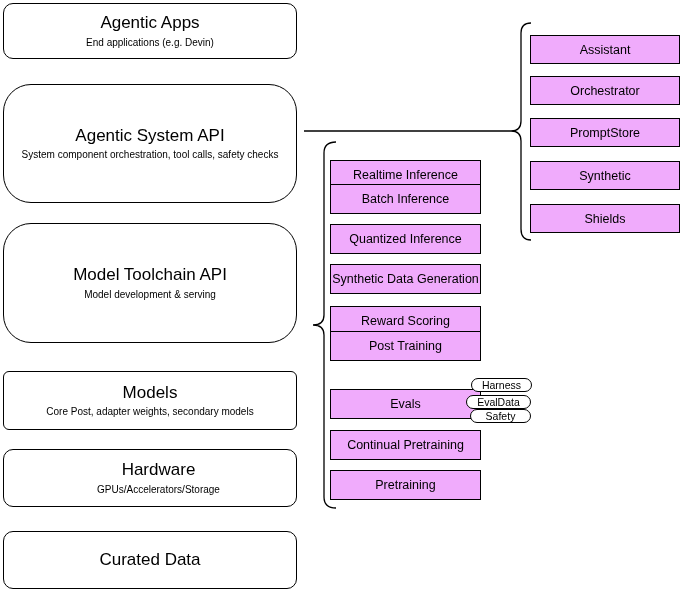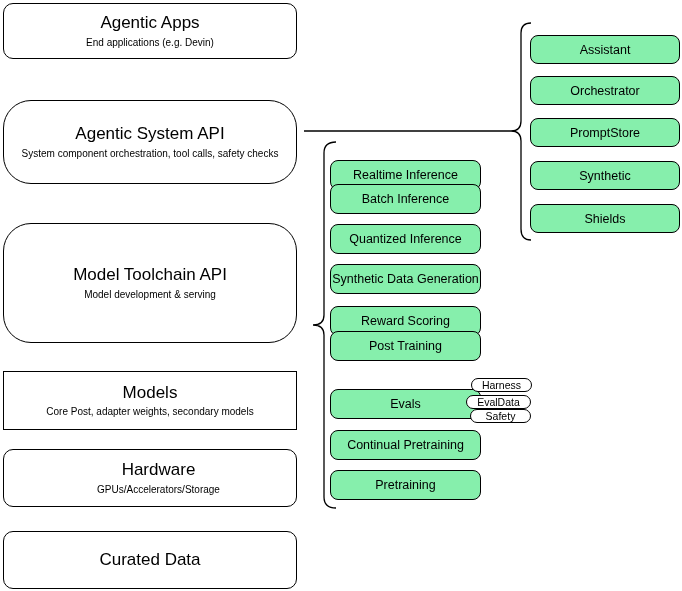--- a/index.html
+++ b/index.html
@@ -32,22 +32,22 @@
     gap: 4px;
     text-align: center;
     z-index: 2;
     box-sizing: border-box;
   }
   .lbox .title { font-size: 17px; line-height: 1.15; }
   .lbox .subtitle { font-size: 10px; line-height: 1.2; }
   .mbox, .rbox {
     position: absolute;
     border: 1.3px solid #000000;
-    border-radius: 8px;
-    background: #86efac;
+    border-radius: 0;
+    background: #f0abfc;
     display: flex;
     align-items: center;
     justify-content: center;
     font-size: 12.5px;
     z-index: 2;
     box-sizing: border-box;
     white-space: nowrap;
   }
   .mbox { left: 330px; width: 151px; height: 30px; }
   .rbox { left: 530px; width: 150px; height: 29px; }
@@ -77,31 +77,31 @@
     <path d="M 336 142 Q 324 142 324 153 L 324 315 Q 324 325 313 325 Q 324 325 324 335 L 324 497 Q 324 508 336 508" fill="none" stroke="#000000" stroke-width="1.3"></path>
 
     <path d="M 531 23 Q 521 23 521 33 L 521 121 Q 521 131 511 131 Q 521 131 521 141 L 521 229 Q 521 240 531 240" fill="none" stroke="#000000" stroke-width="1.3"></path>
   </svg>
 
   <div class="lbox" style="top:3px;height:56px;border-radius:10px;">
     <div class="title">Agentic Apps</div>
     <div class="subtitle">End applications (e.g. Devin)</div>
   </div>
 
-  <div class="lbox" style="top:100px;height:84px;border-radius:28px;">
+  <div class="lbox" style="top:84px;height:119px;border-radius:28px;">
     <div class="title">Agentic System API</div>
     <div class="subtitle">System component orchestration, tool calls, safety checks</div>
   </div>
 
   <div class="lbox" style="top:223px;height:120px;border-radius:28px;">
     <div class="title">Model Toolchain API</div>
     <div class="subtitle">Model development &amp; serving</div>
   </div>
 
-  <div class="lbox" style="top:371px;height:59px;border-radius:0;">
+  <div class="lbox" style="top:371px;height:59px;border-radius:6px;">
     <div class="title">Models</div>
     <div class="subtitle">Core Post, adapter weights, secondary models</div>
   </div>
 
   <div class="lbox" style="top:449px;height:58px;border-radius:10px;padding-left:17px;">
     <div class="title">Hardware</div>
     <div class="subtitle">GPUs/Accelerators/Storage</div>
   </div>
 
   <div class="lbox" style="top:531px;height:58px;border-radius:10px;">

